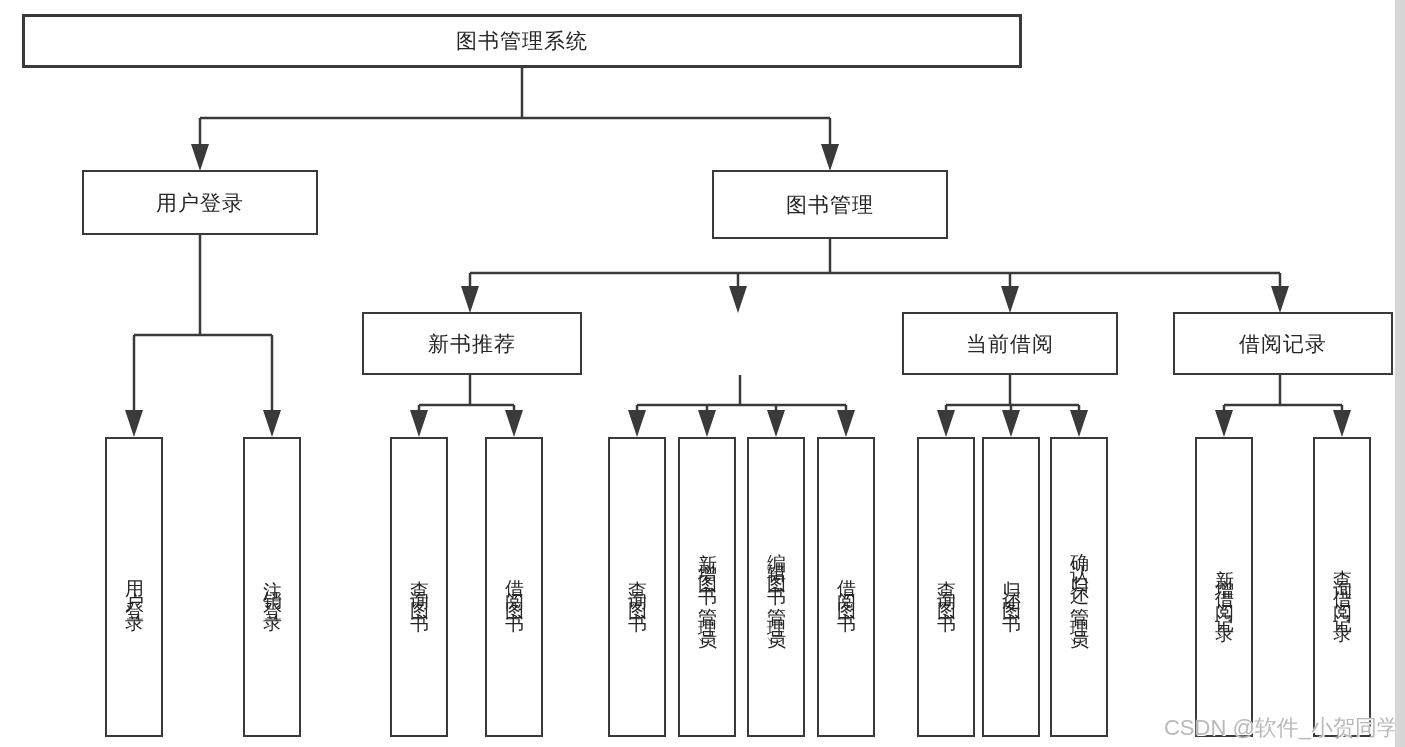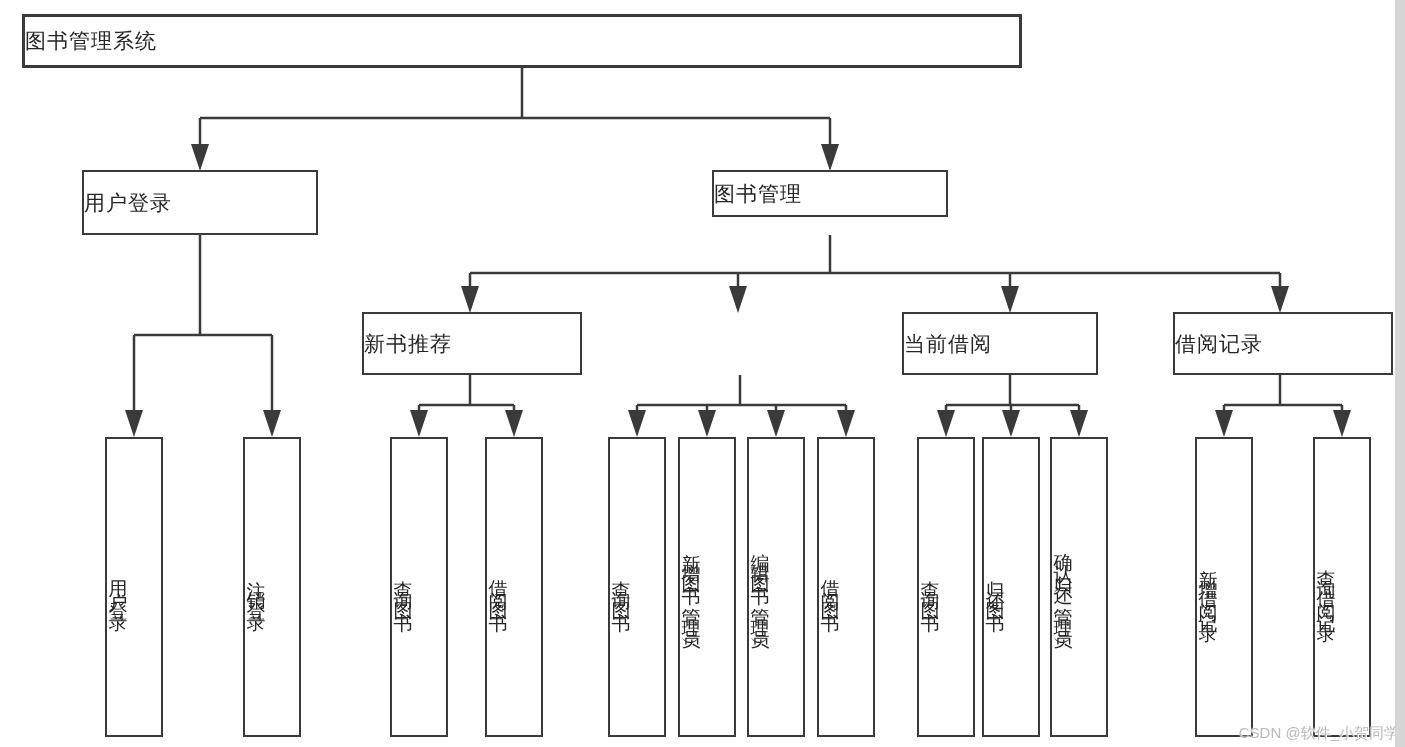--- a/index.html
+++ b/index.html
@@ -17,20 +17,21 @@
     width: 1405px; height: 747px;
     z-index: 1;
   }
   .node {
     position: absolute;
     background: #ffffff;
     border: 2px solid #3a3a3a;
     box-sizing: border-box;
     display: flex;
     align-items: center;
+    justify-content: center;
     color: #252525;
     z-index: 2;
   }
   .node.root { border-width: 3px; }
   .node.hlabel span {
     font-size: 21px;
     letter-spacing: 1px;
     white-space: nowrap;
   }
   .node.leaf span {
@@ -39,21 +40,21 @@
     font-size: 19px;
     letter-spacing: 11px;
     line-height: 1.1;
     white-space: nowrap;
   }
   #watermark {
     position: absolute;
     right: 6px;
     bottom: 4px;
     z-index: 3;
-    font-size: 15px;
+    font-size: 22px;
     color: #b9b9b9;
     text-shadow: 0 0 2px #ffffff, 1px 1px 0 #ffffff;
     white-space: nowrap;
   }
   #edge-strip {
     position: absolute;
     right: 0; top: 0;
     width: 10px; height: 747px;
     background: #d6d6d6;
     z-index: 4;
@@ -119,28 +120,28 @@
       <polygon points="1333,410 1351,410 1342,437" fill="#3a3a3a"></polygon>
     </svg>
 
   <div class="node root hlabel" style="left:22px;top:14px;width:1000px;height:54px">
     <span>图书管理系统</span>
   </div>
 
   <div class="node hlabel" style="left:82px;top:170px;width:236px;height:65px">
     <span>用户登录</span>
   </div>
-  <div class="node hlabel" style="left:712px;top:170px;width:236px;height:47px">
+  <div class="node hlabel" style="left:712px;top:170px;width:236px;height:69px">
     <span>图书管理</span>
   </div>
 
   <div class="node hlabel" style="left:362px;top:312px;width:220px;height:63px">
     <span>新书推荐</span>
   </div>
-  <div class="node hlabel" style="left:902px;top:312px;width:196px;height:63px">
+  <div class="node hlabel" style="left:902px;top:312px;width:216px;height:63px">
     <span>当前借阅</span>
   </div>
   <div class="node hlabel" style="left:1173px;top:312px;width:220px;height:63px">
     <span>借阅记录</span>
   </div>
 
   <div class="node leaf" style="left:105px;top:437px;width:58px;height:300px">
     <span>用户登录</span>
   </div>
   <div class="node leaf" style="left:243px;top:437px;width:58px;height:300px">

